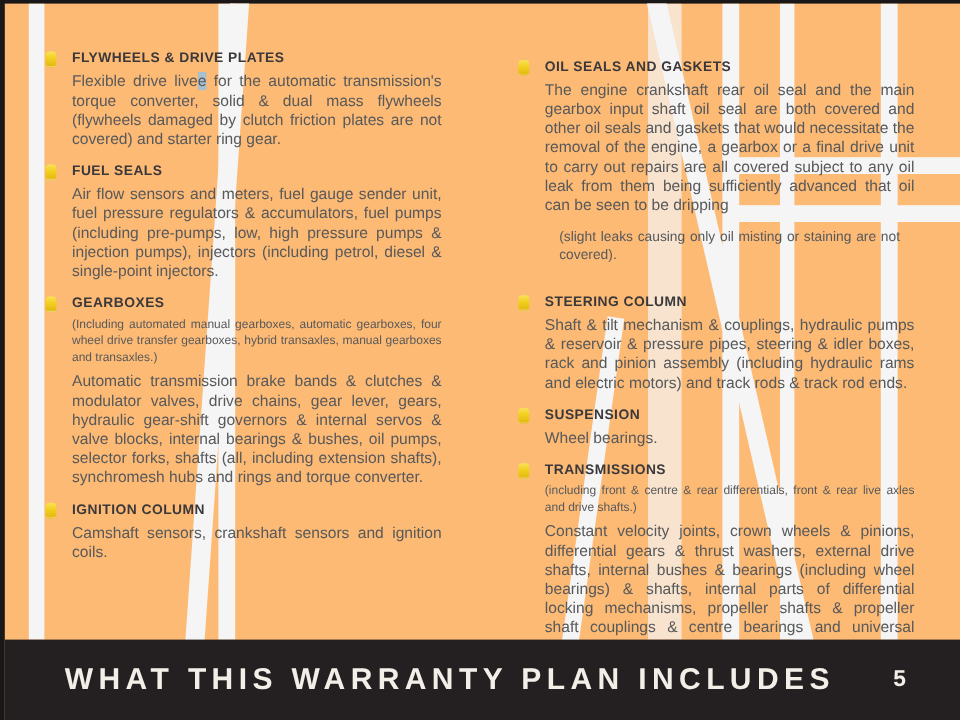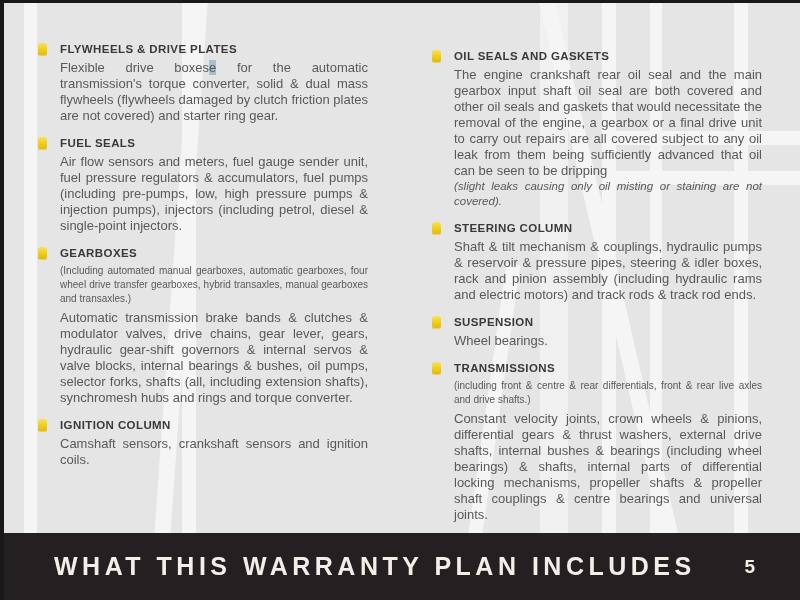--- a/index.html
+++ b/index.html
@@ -13,21 +13,21 @@
     --watermark:#f5f5f5;
   }
   *{box-sizing:border-box;}
   html,body{margin:0;padding:0;}
   body{
     width:800px;height:600px;overflow:hidden;
     font-family:"Liberation Sans", sans-serif;
     background:#ffffff;
   }
   .page{
-    position:relative;width:800px;height:600px;background:#e5e5e5;overflow:hidden;
+    position:relative;width:800px;height:600px;background:#fdba74;overflow:hidden;
     border-top:3px solid var(--frame);
     border-left:4px solid var(--frame);
   }
   
   .wm{position:absolute;background:var(--watermark);pointer-events:none;}
   .wm-v1{left:20px;top:0;width:13px;height:530px;}
   .wm-v2{left:178px;top:0;width:14px;height:530px;}
   .wm-v3{left:536px;top:0;width:28px;height:530px;opacity:.7;}
   .wm-v4{left:598px;top:0;width:14px;height:530px;}
   .wm-v5{left:646px;top:0;width:12px;height:530px;}
@@ -60,24 +60,23 @@
     margin:0 0 4px 0;
     font-size:10px;line-height:14px;color:var(--body);
     text-align:justify;
   }
   .section-body{
     margin:0;
     font-size:13px;line-height:16px;color:var(--body);
     text-align:justify;
   }
   .section-note{
-    margin:0;
+    margin:12px;
     font-size:11.5px;line-height:15px;color:var(--body);
     text-align:justify;
-    font-style:italic;
   }
   .hl{background:var(--highlight);}
   .footer{
     position:absolute;left:0;bottom:0;width:800px;height:67px;
     background:var(--footer-bg);
     display:flex;align-items:center;justify-content:space-between;
     padding:0 48px 0 50px;
   }
   .footer-title{
     color:var(--footer-text);
@@ -105,21 +104,21 @@
   <div class="wm wm-d2"></div>
   <div class="wm wm-d3"></div>
 
   <div class="content">
     <div class="column left">
   <div class="section">
     <span class="bullet"></span>
     <div class="section-content">
       <h3 class="section-heading">FLYWHEELS &amp; DRIVE PLATES</h3>
 
-      <p class="section-body"><span>Flexible drive boxes</span><span class="hl">e</span><span> for the automatic transmission's torque converter, solid &amp; dual mass flywheels (flywheels damaged by clutch friction plates are not covered) and starter ring gear.</span></p>
+      <p class="section-body"><span>Flexible drive live</span><span class="hl">e</span><span> for the automatic transmission's torque converter, solid &amp; dual mass flywheels (flywheels damaged by clutch friction plates are not covered) and starter ring gear.</span></p>
 
     </div>
   </div>
 
   <div class="section">
     <span class="bullet"></span>
     <div class="section-content">
       <h3 class="section-heading">FUEL SEALS</h3>
 
       <p class="section-body"><span>Air flow sensors and meters, fuel gauge sender unit, fuel pressure regulators &amp; accumulators, fuel pumps (including pre-pumps, low, high pressure pumps &amp; injection pumps), injectors (including petrol, diesel &amp; single-point injectors.</span></p>

